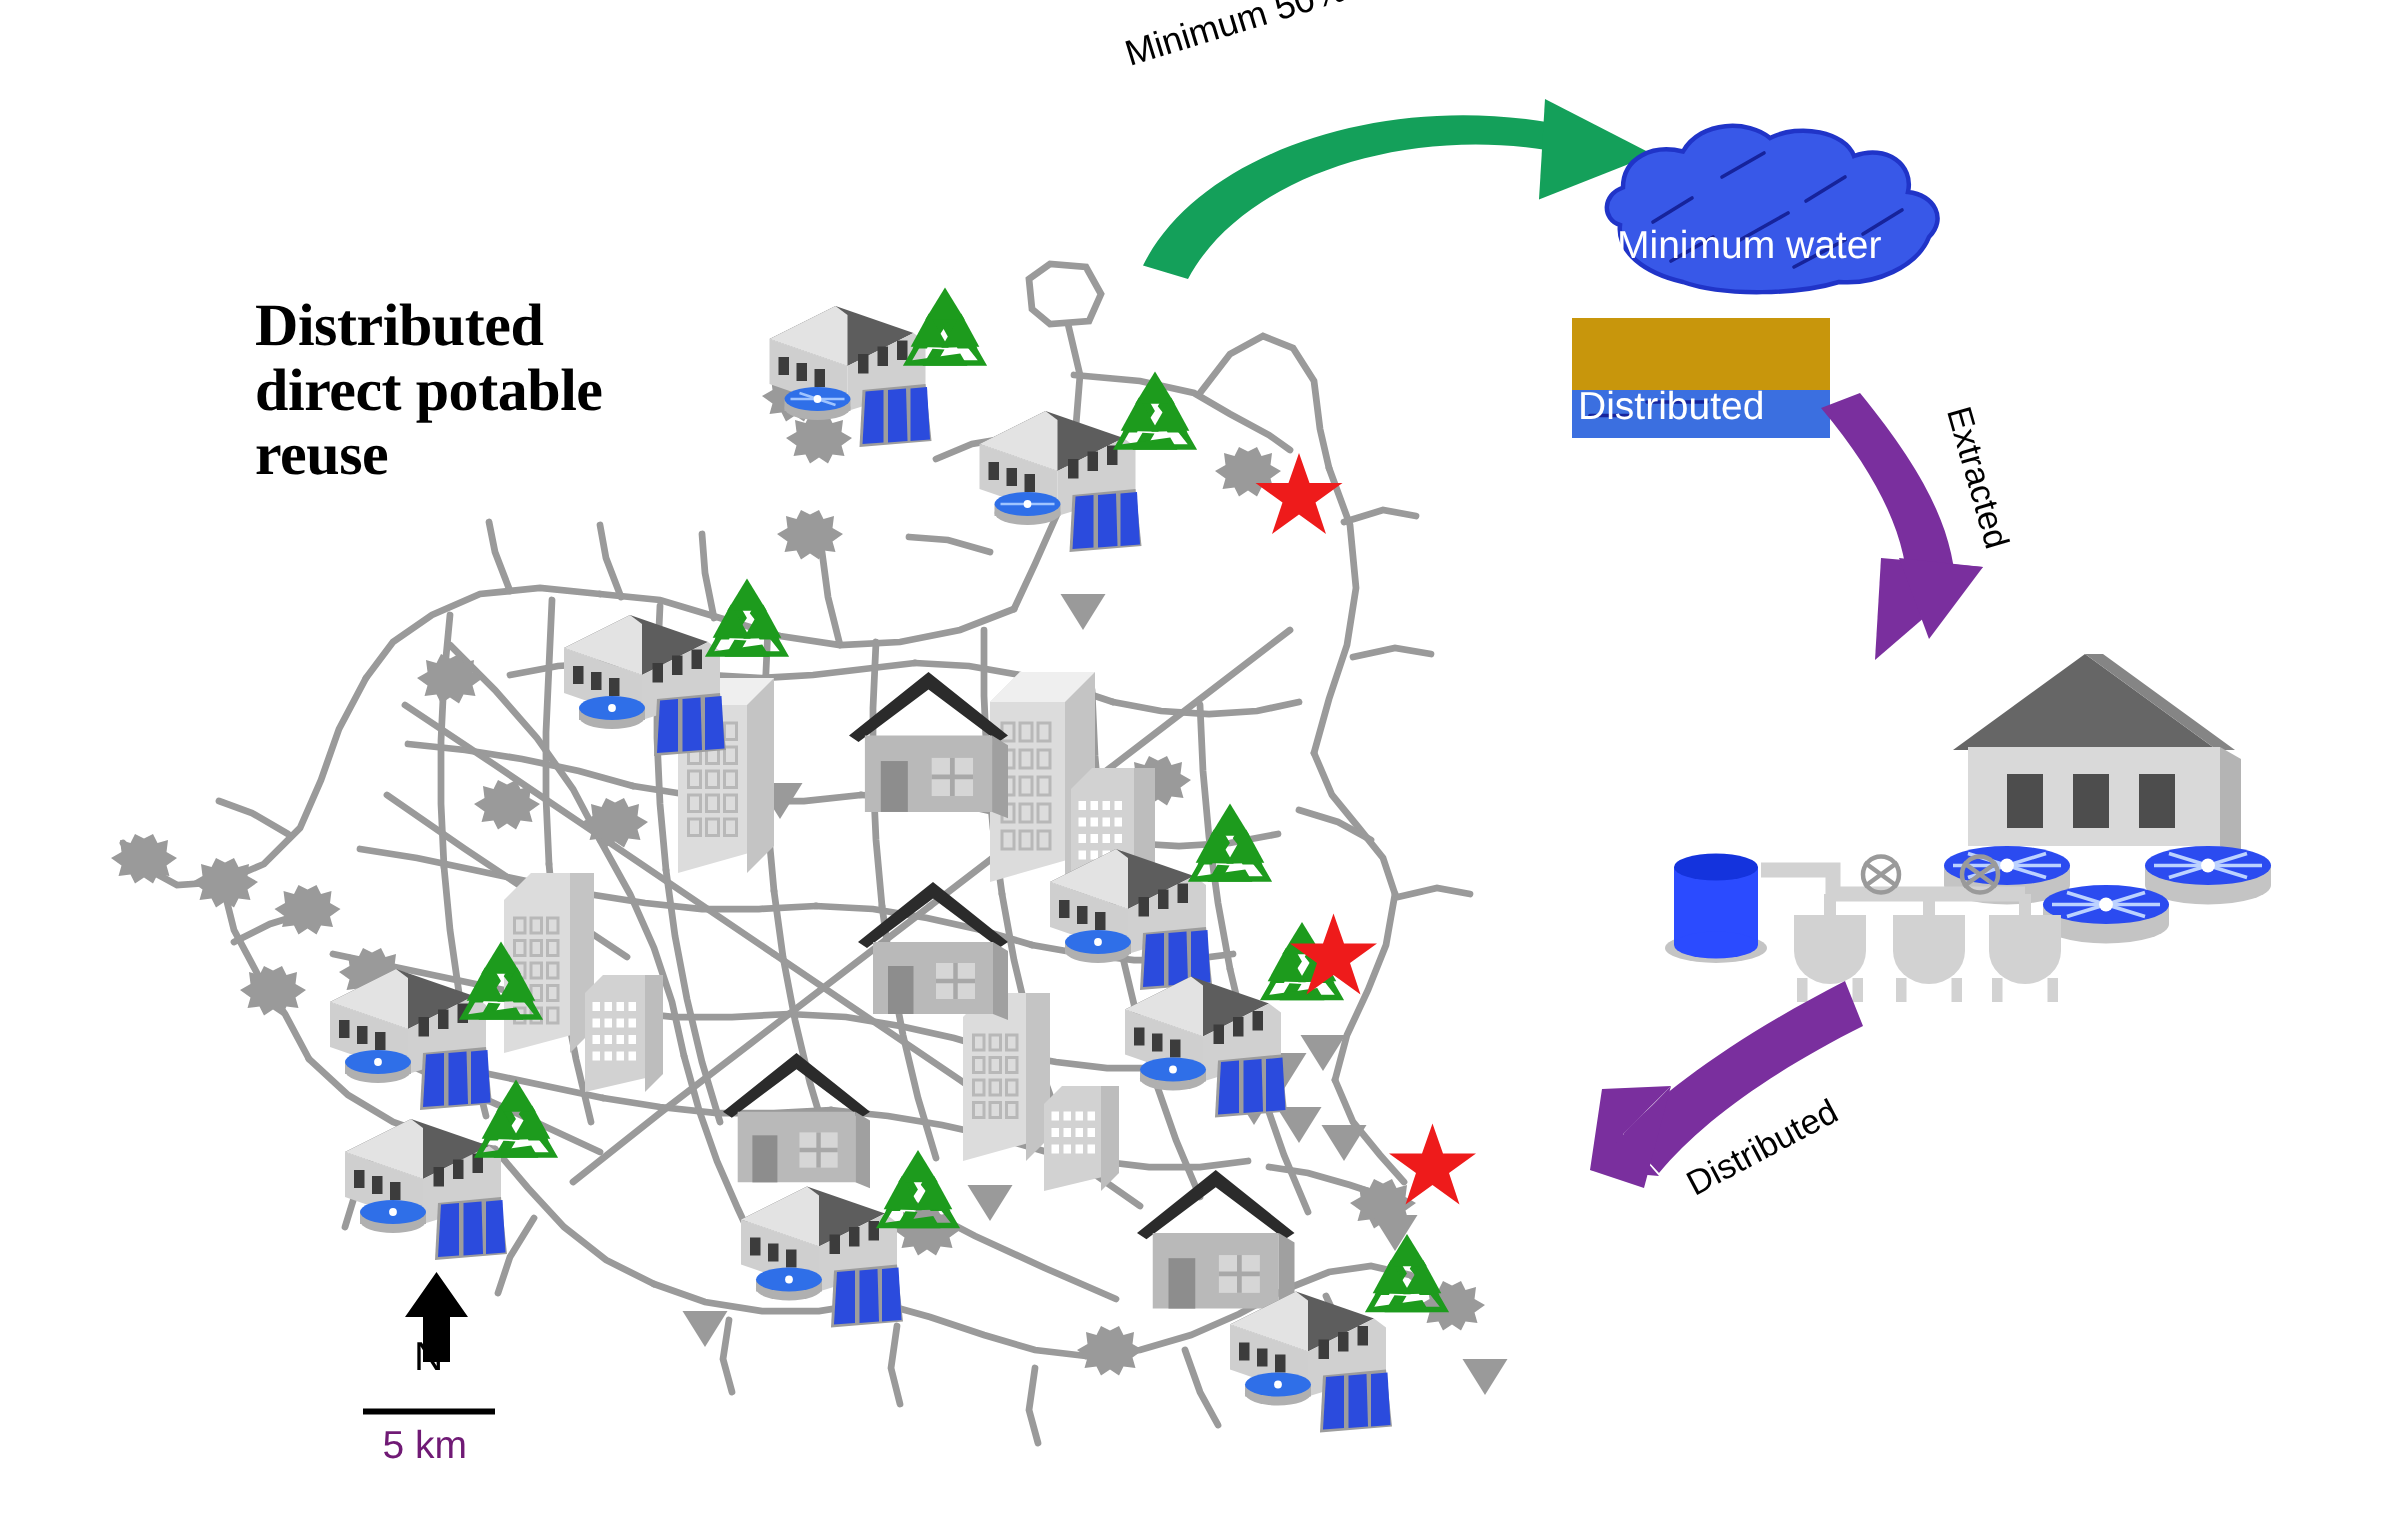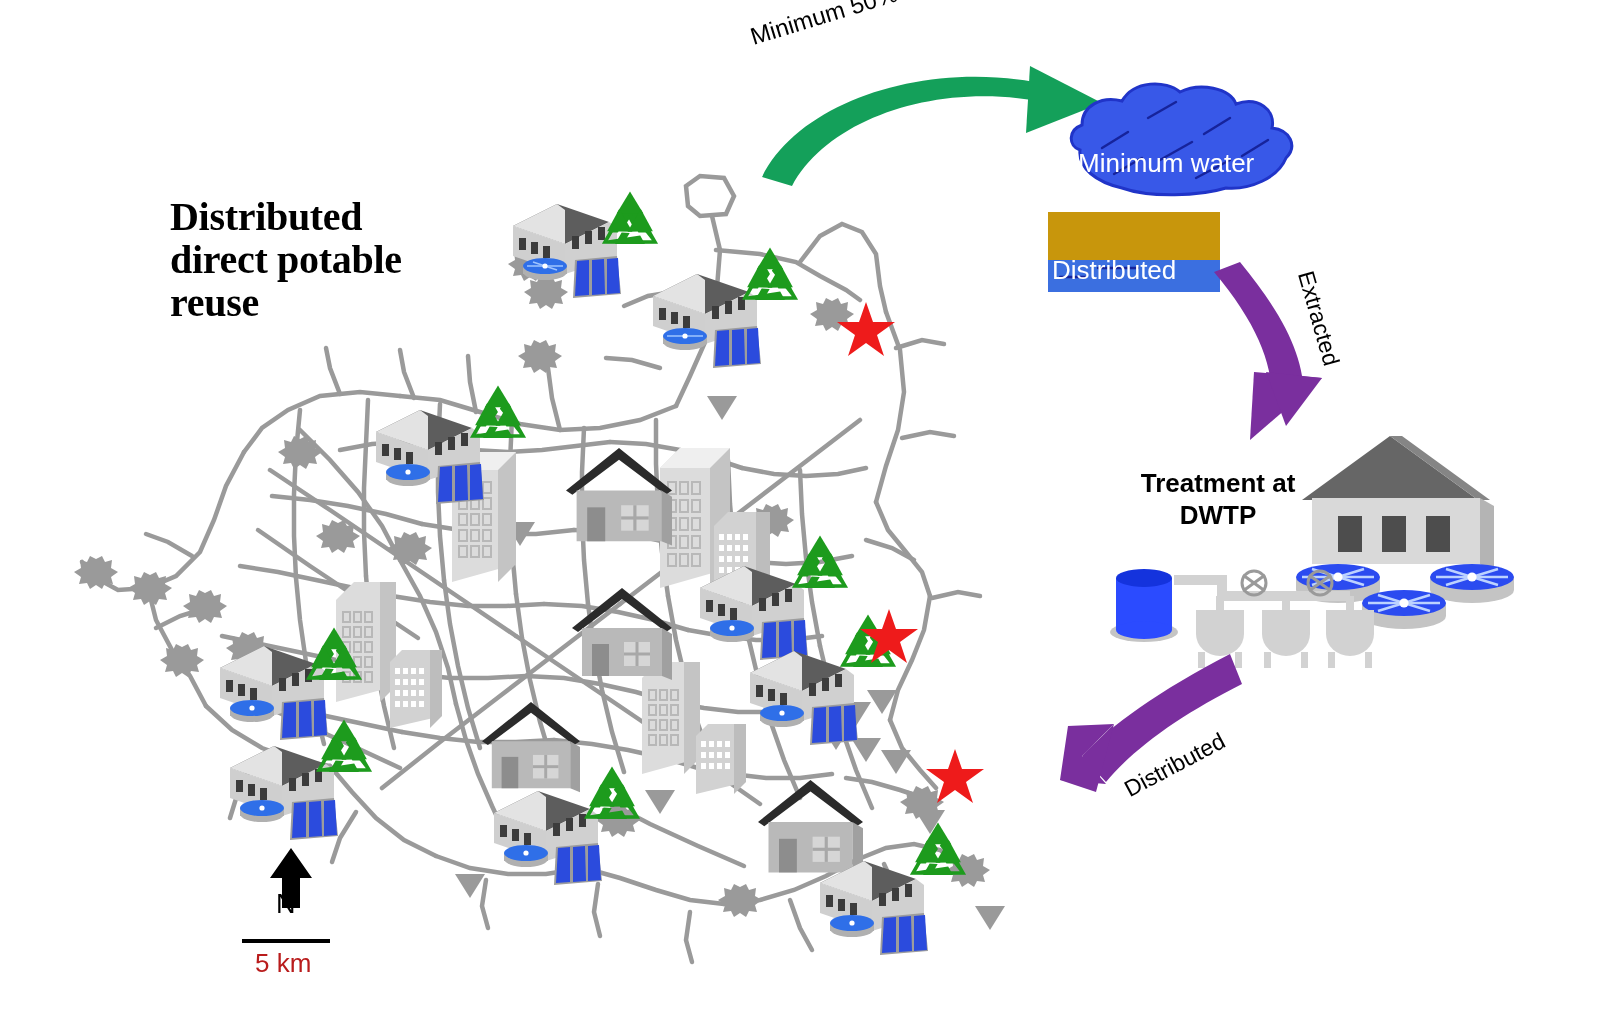--- a/index.html
+++ b/index.html
@@ -23,21 +23,21 @@
               font-size:26px;line-height:1.22;white-space:pre-line;}
   #surface-water-label{left:1078px;top:148px;font-size:26px;color:#fff;font-weight:normal;}
   #groundwater-label{left:1052px;top:255px;font-size:26px;color:#fff;font-weight:normal;}
   #return-rate-label{left:747px;top:24px;font-size:24px;color:#000;
       transform:rotate(-17deg);transform-origin:left top;white-space:nowrap;font-weight:normal;}
   #extracted-label{left:1318px;top:268px;font-size:23px;color:#000;
       transform:rotate(74deg);transform-origin:left top;white-space:nowrap;font-weight:normal;}
   #distributed-label{left:1120px;top:779px;font-size:23px;color:#000;
       transform:rotate(-28deg);transform-origin:left top;white-space:nowrap;font-weight:normal;}
   #north-letter{left:276px;top:889px;font-size:27px;color:#000;font-weight:normal;}
-  #scale-text{left:255px;top:948px;font-size:26px;color:#b91c1c;font-weight:normal;}
+  #scale-text{left:255px;top:948px;font-size:26px;color:#701a75;font-weight:normal;}
 </style>
 </head>
 <body>
 
 <div id="stage">
 
   <svg class="abs" style="left:0;top:0" width="1030" height="1020" viewBox="0 0 1030 1020">
     <defs>
 
       <g id="blobShape">
@@ -959,16 +959,14 @@
       <polygon points="384,724 352,756 376,784 330,780 338,726" fill="#7a2f9e"></polygon>
       <polygon points="330,780 384,724 366,792" fill="#7a2f9e"></polygon>
     </g>
   </svg>
 
   <div class="abs lbl" id="surface-water-label">Minimum water</div>
   <div class="abs lbl" id="groundwater-label">Distributed</div>
   <div class="abs lbl" id="return-rate-label">Minimum 50% return rate</div>
   <div class="abs lbl" id="extracted-label">Extracted</div>
   <div class="abs lbl" id="distributed-label">Distributed</div>
-  <div class="abs lbl" id="dwtp-label">Treatment at
-DWTP</div>
 
 </div>
 
 </body></html>

